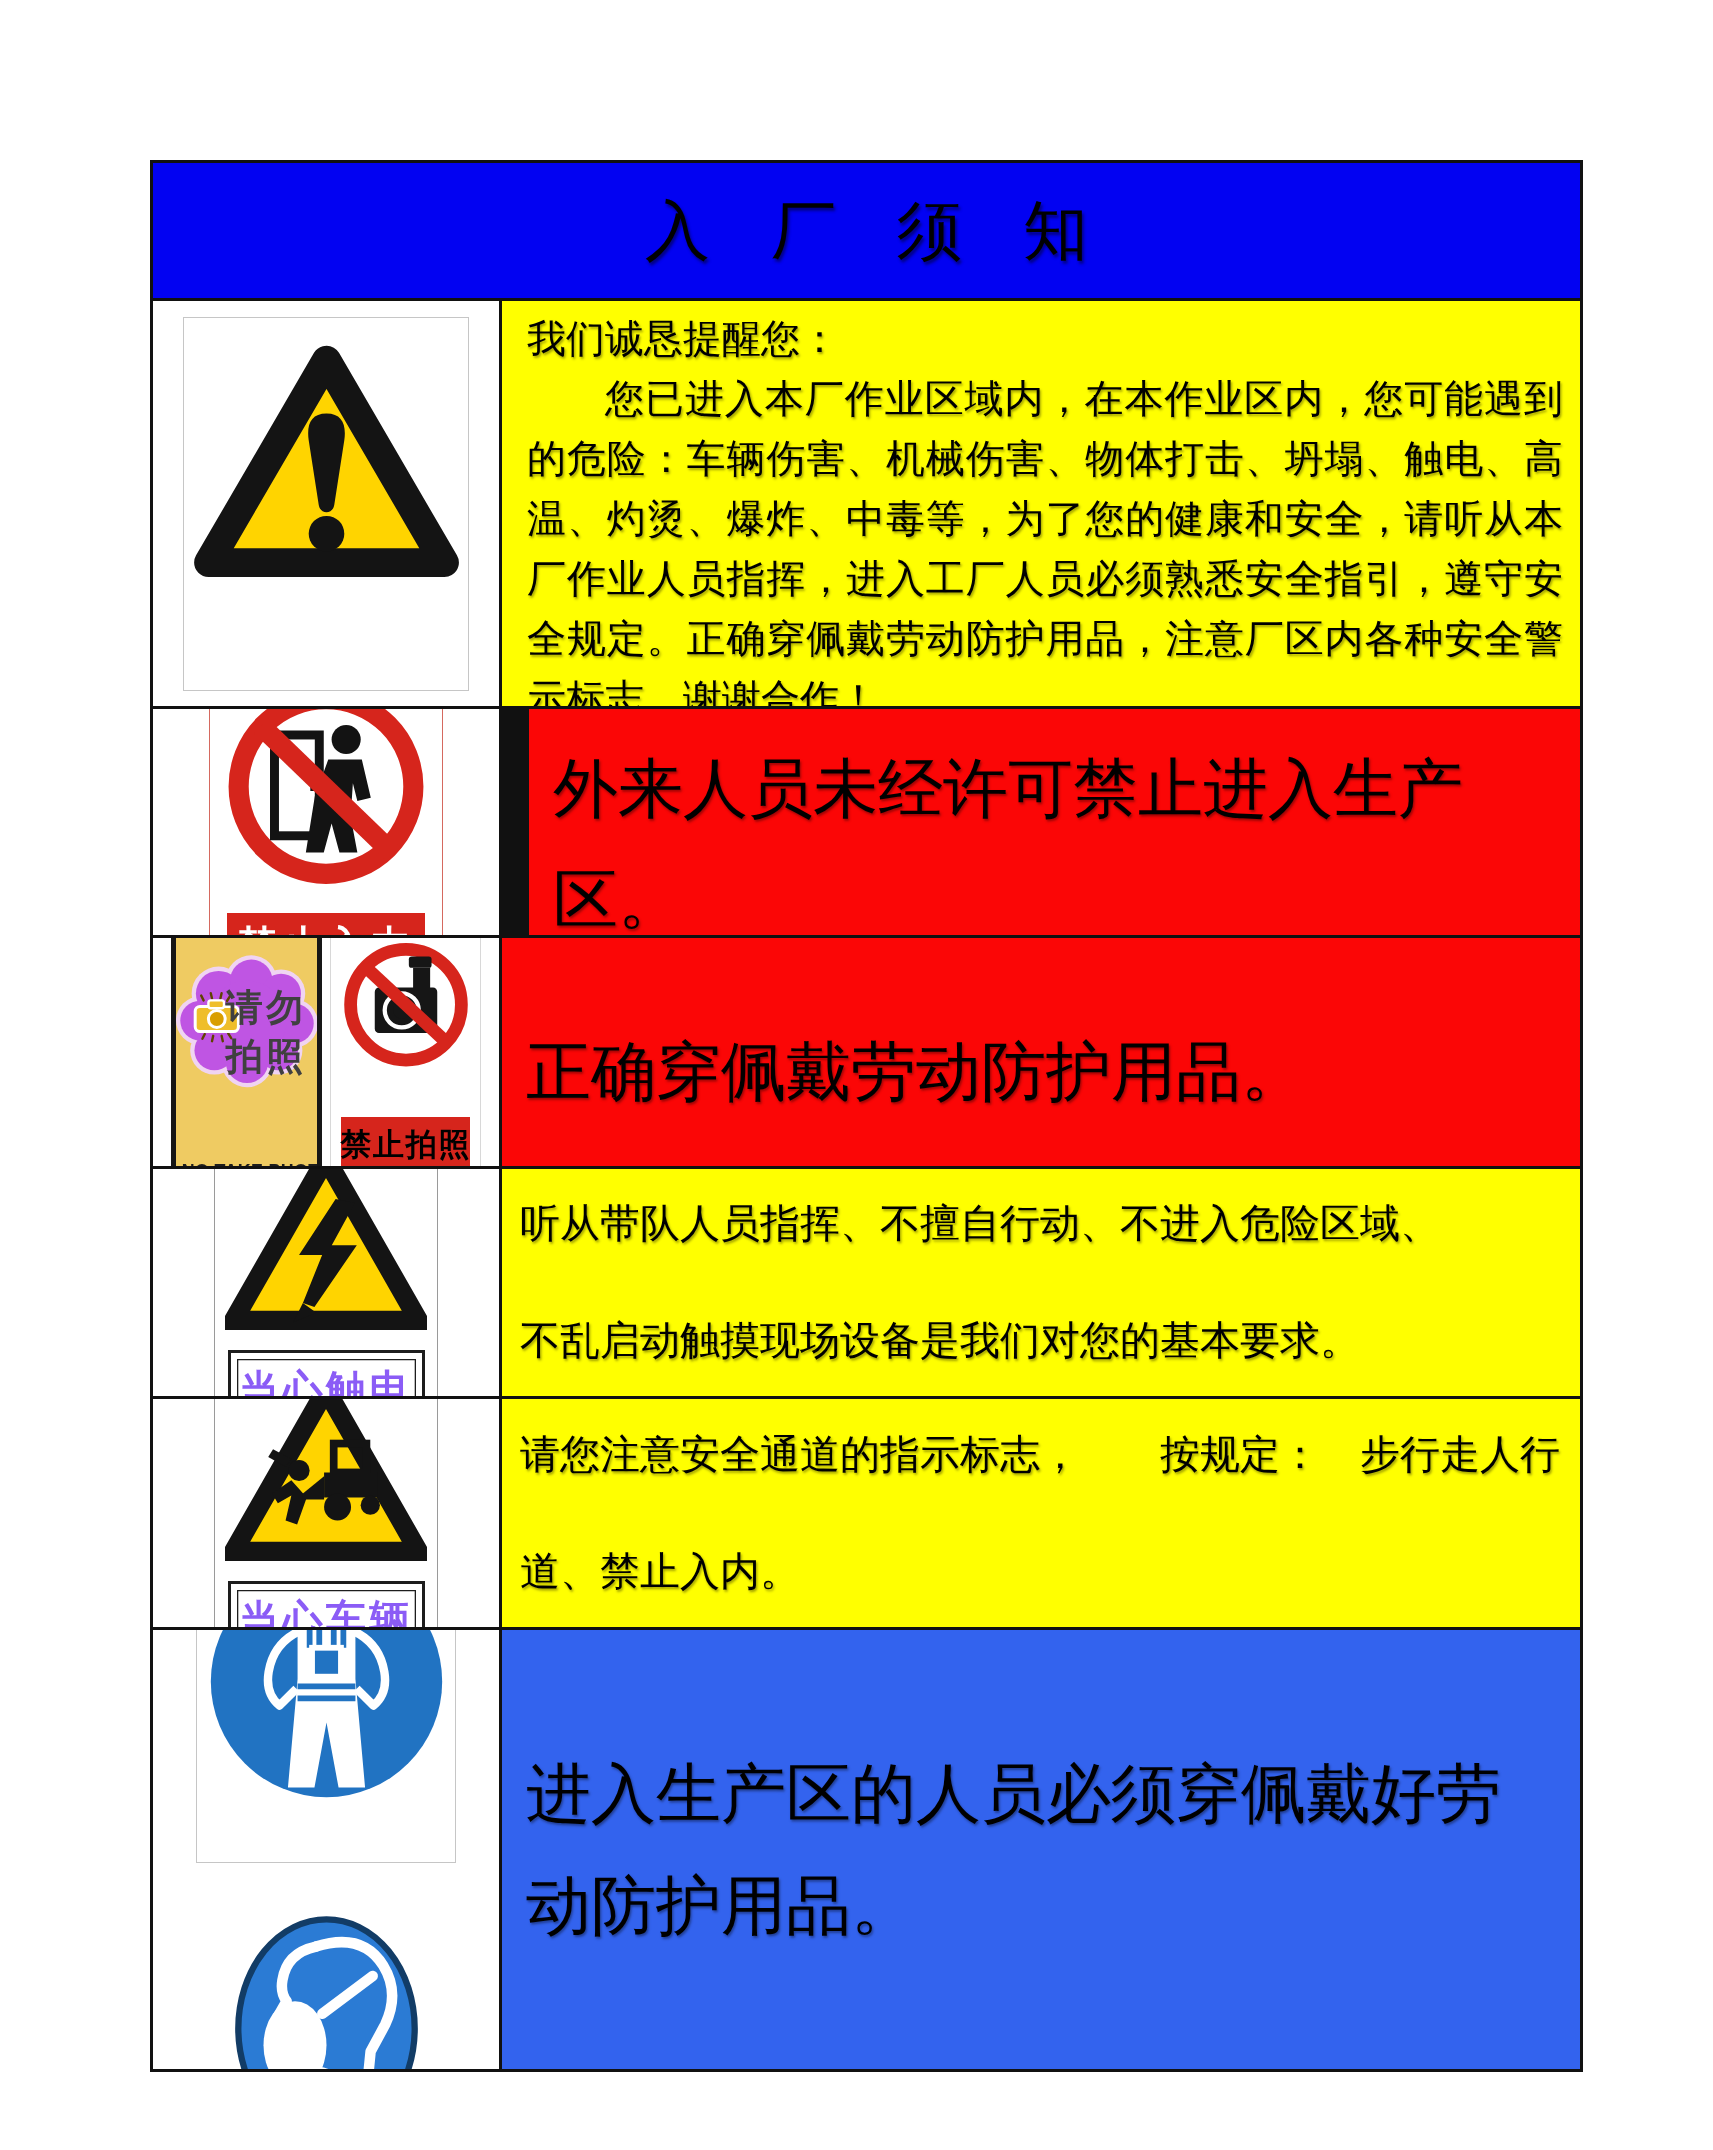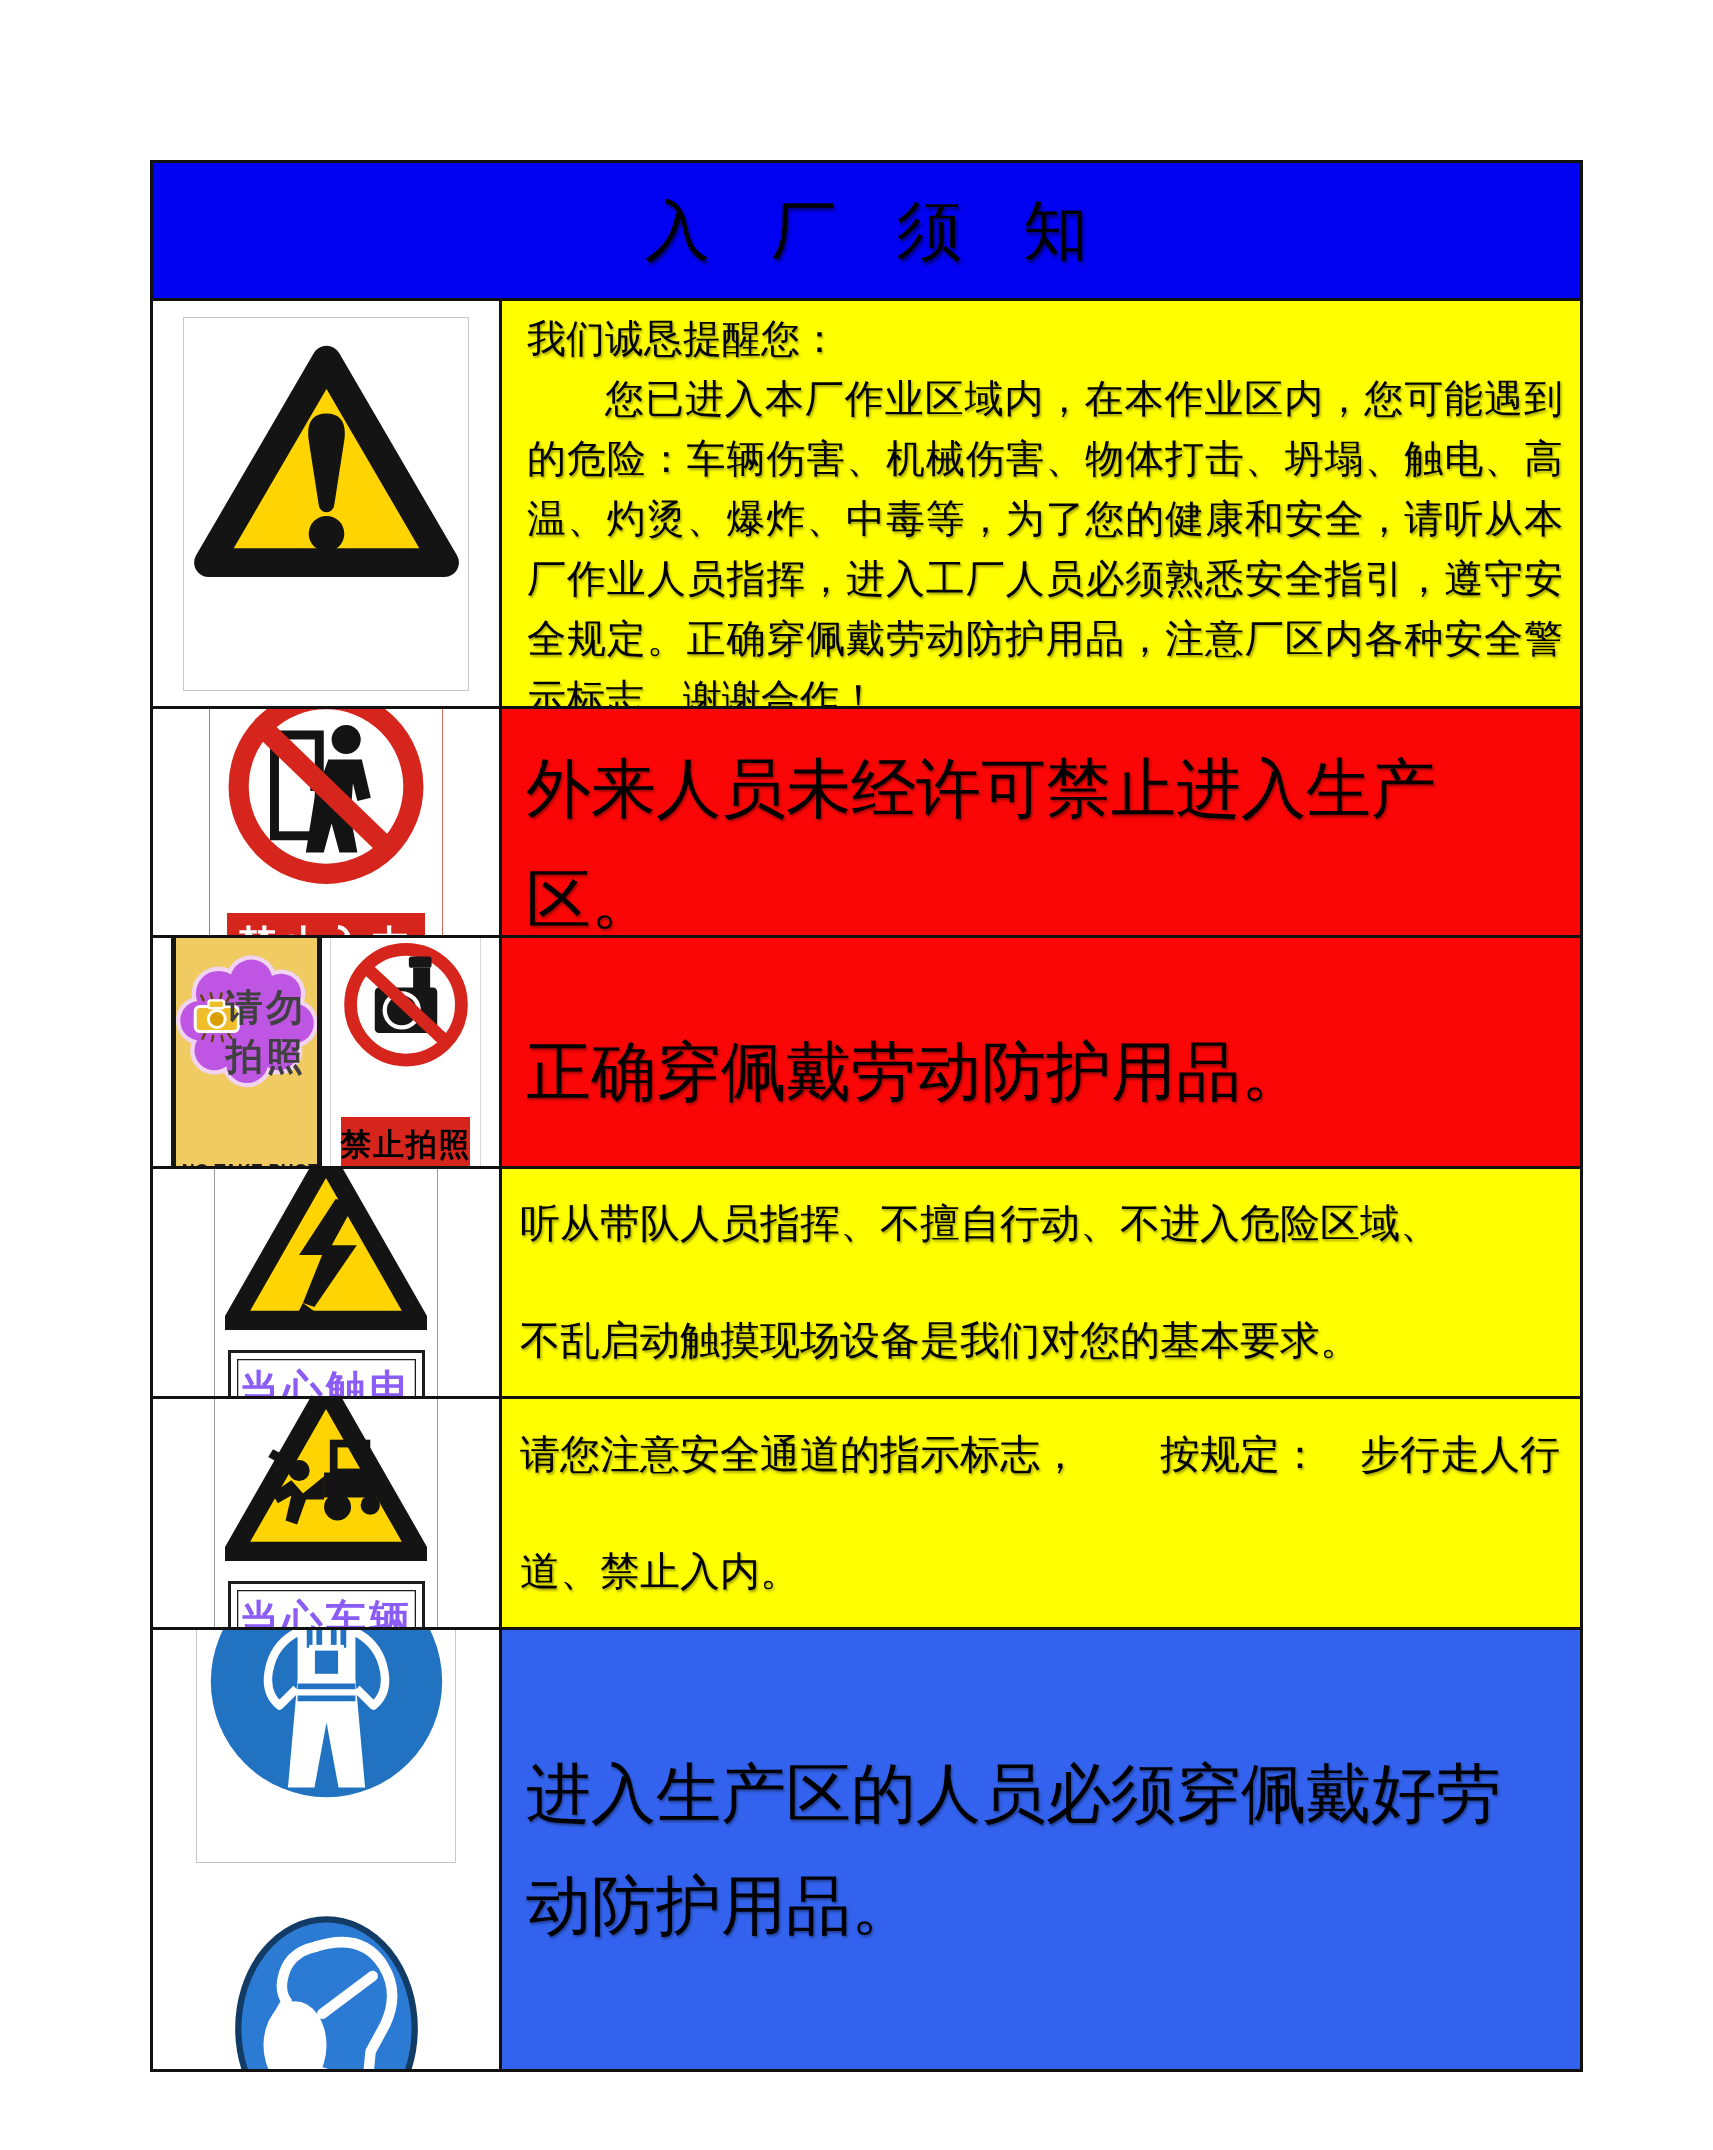--- a/index.html
+++ b/index.html
@@ -30,21 +30,21 @@
   .bg-yellow{background:#FFFF00;}
   .bg-red{background:#FB0606;}
   .bg-blue{background:#3363EE;}
 
   .txt{color:#000;text-shadow:1.3px 2.2px 2.6px rgba(0,0,0,.38);}
   .line{white-space:nowrap;}
 
   .cell-intro{padding:7.7px 17px 0 25px;font-size:39px;line-height:60px;}
   .cell-intro .body{text-indent:2em;text-align:justify;}
 
-  .cell-noentry-text{padding:25px 17px 0 24px;font-size:65px;line-height:111px;}
+  .cell-noentry-text{padding:25px 17px 0 24px;font-size:65px;line-height:111px;margin-left:27px;}
   .cell-nophoto-text{display:flex;align-items:center;padding-top:39px;padding-left:24px;font-size:65px;}
   .cell-discipline-text,.cell-walkway-text{
     display:flex;flex-direction:column;justify-content:center;gap:77px;
     padding-left:18px;font-size:40px;line-height:1;
   }
   .cell-ppe-text{
     display:flex;flex-direction:column;justify-content:center;
     padding-left:24px;font-size:65px;line-height:112px;
   }
 

